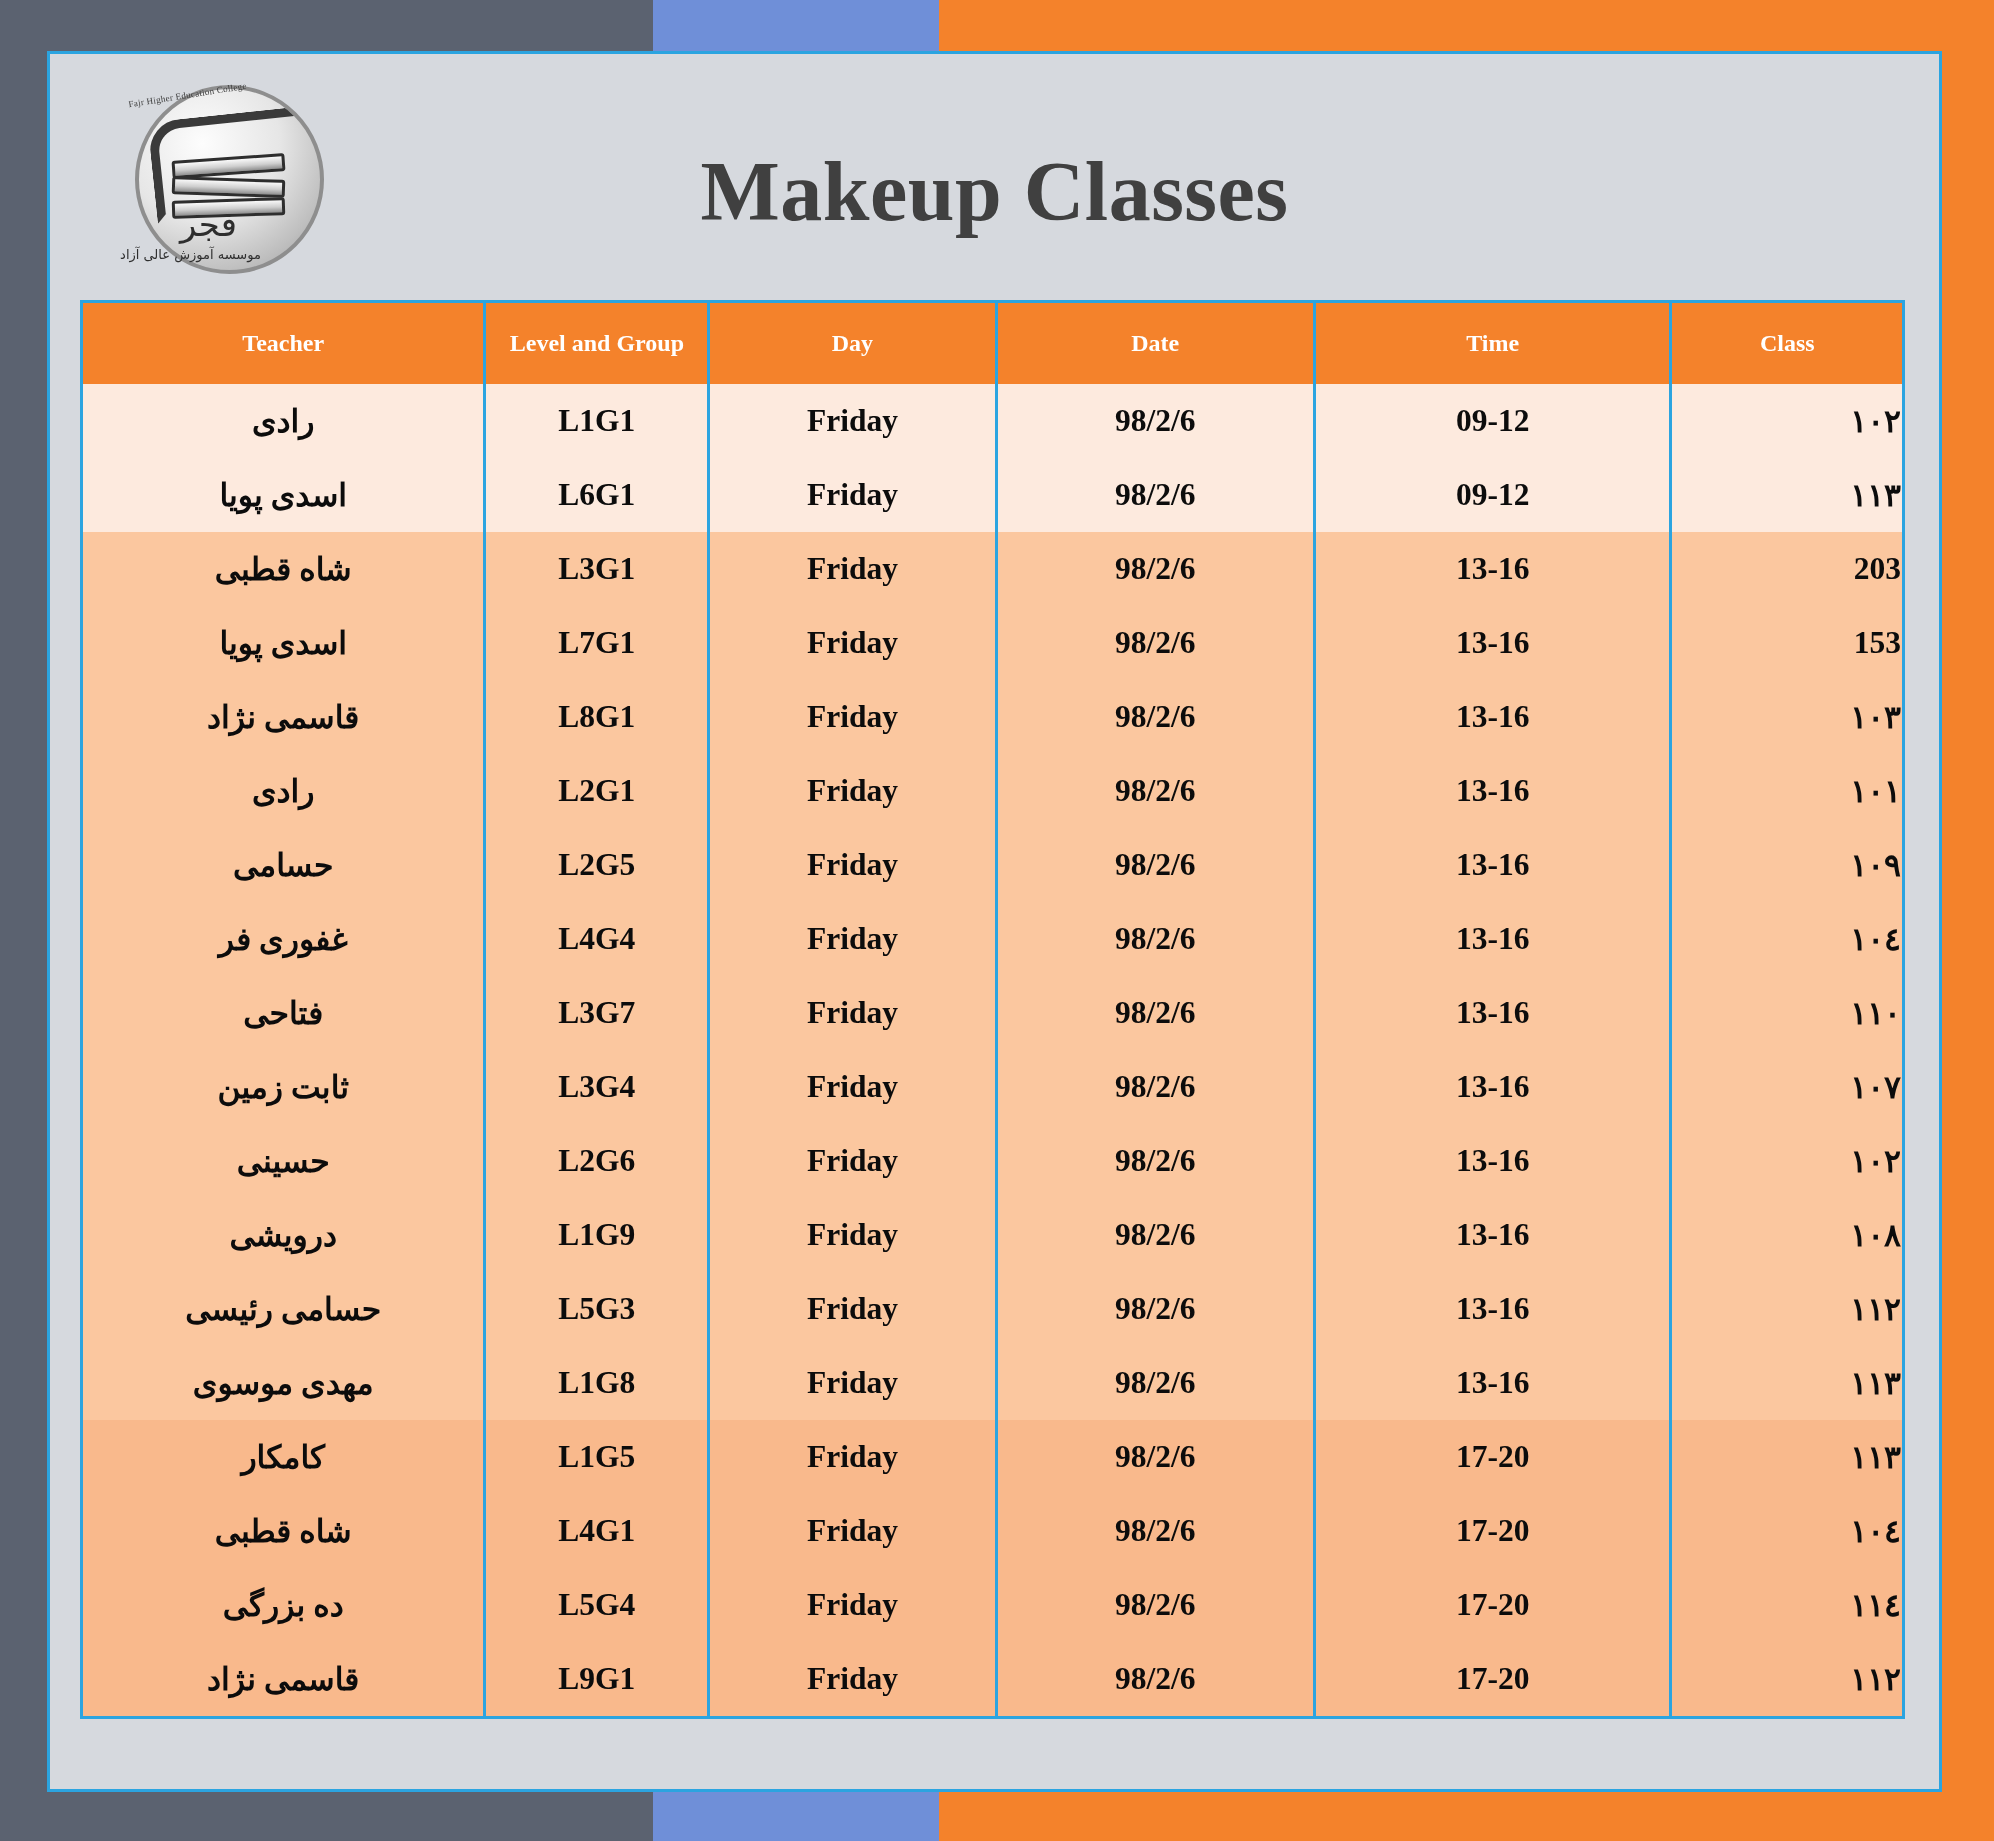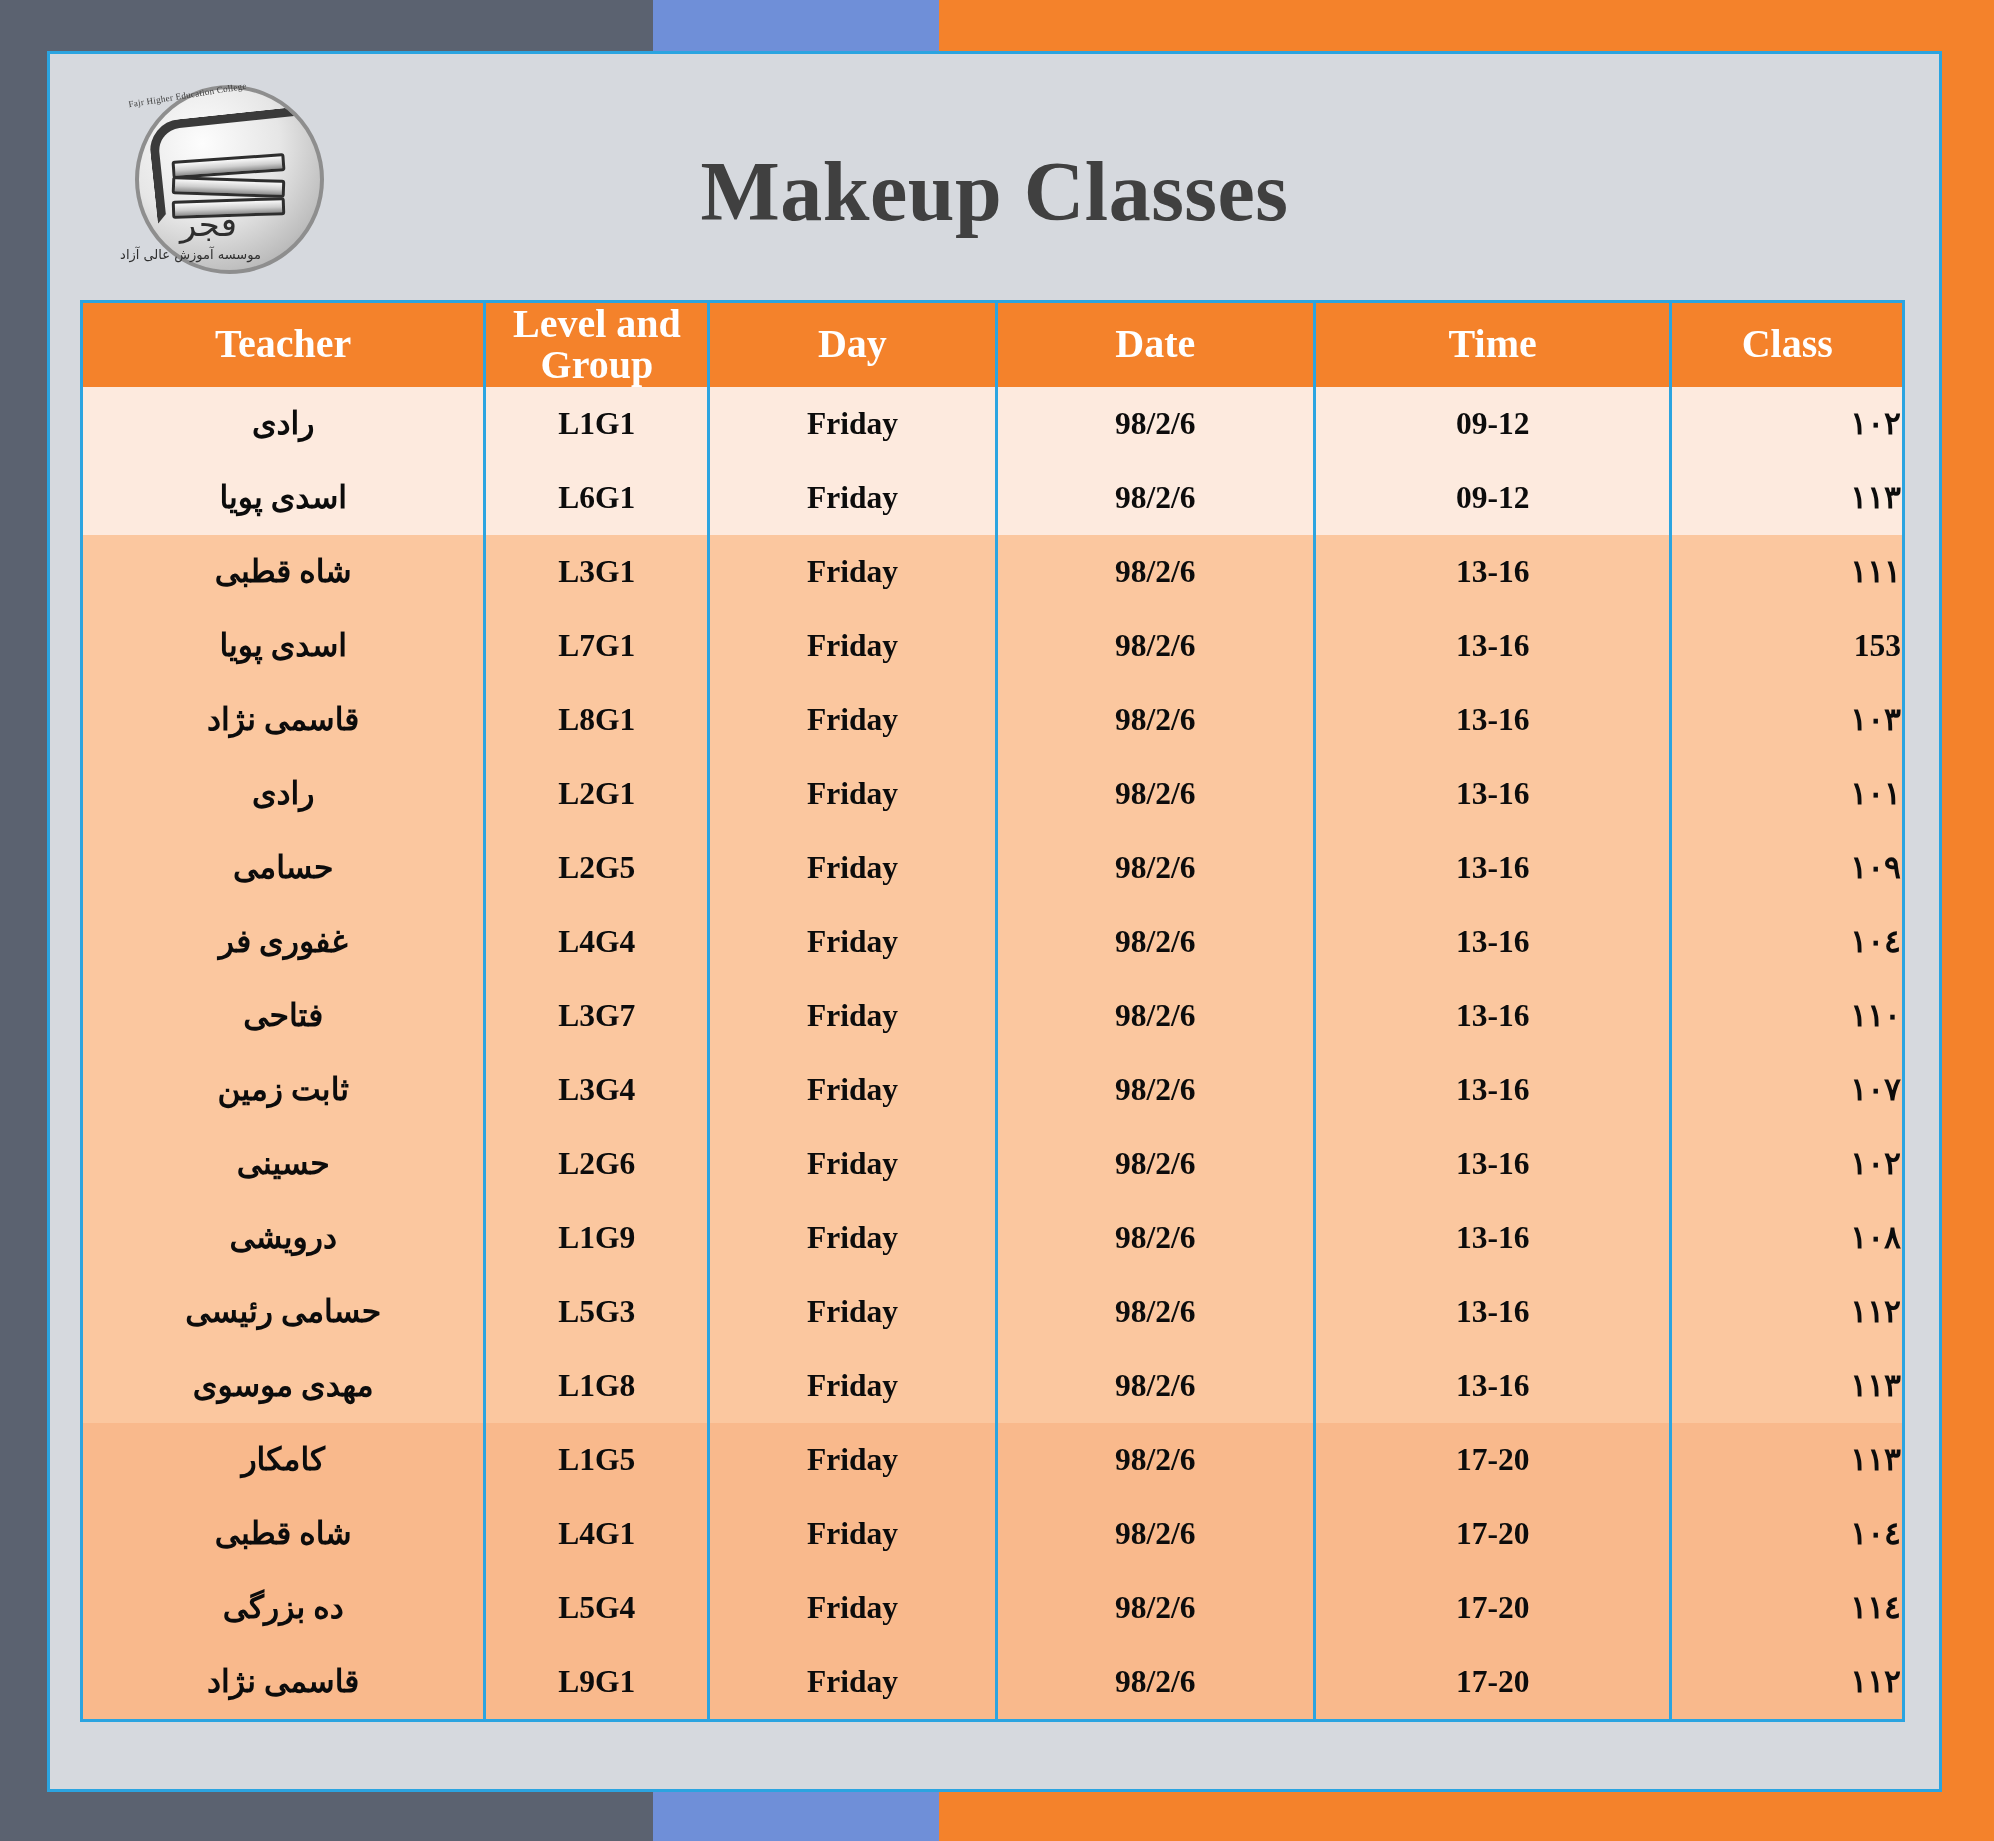--- a/index.html
+++ b/index.html
@@ -155,21 +155,21 @@
     background: #fce6d6;
   }
   table.schedule {
     border-collapse: collapse;
     width: 100%;
     table-layout: fixed;
   }
   table.schedule th {
     background: #f4822b;
     color: #ffffff;
-    font-size: 40px;
+    font-size: 24px;
     font-weight: bold;
     height: 79px;
     border-right: 3.7px solid #2ba4e0;
     text-align: center;
     font-family: "Liberation Serif", serif;
     line-height: 1.02;
   }
   table.schedule th:last-child { border-right: none; }
   table.schedule td {
     font-size: 31.5px;
@@ -270,21 +270,21 @@
               <td>98/2/6</td>
               <td>09-12</td>
               <td class="cls">١١٣</td>
             </tr>
             <tr class="shade-1">
               <td class="fa">شاه قطبی</td>
               <td>L3G1</td>
               <td>Friday</td>
               <td>98/2/6</td>
               <td>13-16</td>
-              <td class="cls">١١١</td>
+              <td class="cls">203</td>
             </tr>
             <tr class="shade-1">
               <td class="fa">اسدی پویا</td>
               <td>L7G1</td>
               <td>Friday</td>
               <td>98/2/6</td>
               <td>13-16</td>
               <td class="cls">153</td>
             </tr>
             <tr class="shade-1">

